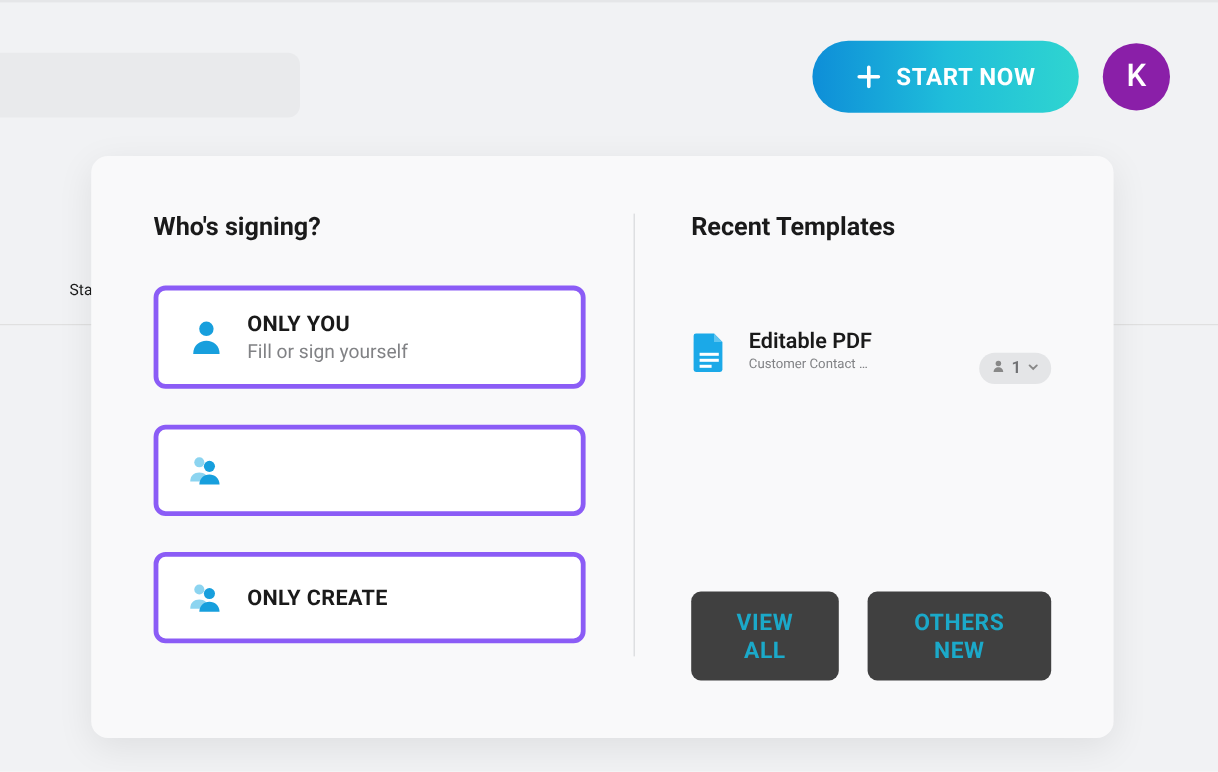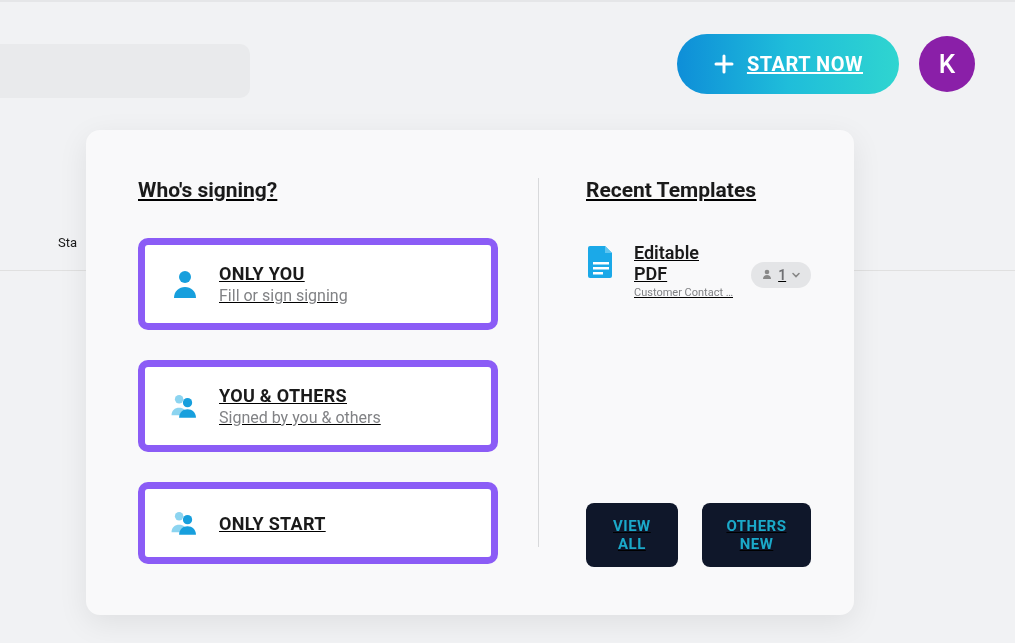--- a/index.html
+++ b/index.html
@@ -43,21 +43,20 @@
       gap: 12px;
       padding: 18px 36px;
       background: linear-gradient(90deg, #0e8ed8 0%, #1fbdda 50%, #2fd5d0 100%);
       border: none;
       border-radius: 32px;
       cursor: pointer;
       color: white;
       font-size: 20px;
       font-weight: 700;
       letter-spacing: 0.5px;
-      text-decoration: underline;
     }
     .plus-icon {
       display: inline-flex;
       align-items: center;
       justify-content: center;
     }
     .avatar {
       width: 56px;
       height: 56px;
       border-radius: 50%;
@@ -81,42 +80,42 @@
     }
     .tab-item {
       padding: 20px 24px;
       font-size: 13px;
       font-weight: 400;
       color: #1a1a1a;
       margin-left: 34px;
     }
     .modal {
       position: absolute;
-      left: 86px;
+      left: 76px;
       top: 130px;
-      width: 768px;
+      width: 852px;
       height: 485px;
       background: #f9f9fa;
       border-radius: 14px;
       box-shadow: 0 8px 30px rgba(0,0,0,0.08);
       display: flex;
       padding: 48px 52px;
       z-index: 10;
-      text-decoration: underline;
     }
     .modal-left {
       flex: 0 0 400px;
       padding-right: 40px;
     }
     .modal-right {
       flex: 1;
       padding-left: 48px;
       position: relative;
       display: flex;
       flex-direction: column;
+      gap: 32px;
     }
     .divider {
       position: absolute;
       left: 0;
       top: 0;
       bottom: 20px;
       width: 1px;
       background: #d8d9db;
     }
     .section-title {
@@ -124,21 +123,21 @@
       font-weight: 700;
       color: #1a1a1a;
       margin-bottom: 36px;
     }
     .option-card {
       display: flex;
       align-items: center;
       gap: 18px;
       padding: 18px 24px;
       background: white;
-      border: 7px solid #8b5cf6;
+      border: 4px solid #8b5cf6;
       border-radius: 10px;
       margin-bottom: 30px;
       cursor: pointer;
     }
     .option-card:last-of-type {
       margin-bottom: 0;
     }
     .option-icon {
       width: 32px;
       height: 32px;
@@ -210,24 +209,24 @@
       font-weight: 600;
     }
     .bottom-actions {
       margin-top: auto;
       display: flex;
       gap: 24px;
       justify-content: flex-end;
     }
     .action-btn {
       padding: 14px 24px;
-      background: #0f172a;
+      background: #404040;
       border: none;
       border-radius: 8px;
-      font-size: 15px;
+      font-size: 19px;
       font-weight: 700;
       color: #1ba9c9;
       letter-spacing: 0.5px;
       cursor: pointer;
     }
   </style>
 </head>
 <body>
 
 <div class="top-border"></div>
@@ -257,50 +256,46 @@
 
     <div class="option-card">
       <div class="option-icon">
         <svg width="30" height="32" viewBox="0 0 30 32">
           <circle cx="15" cy="9" r="6" fill="#179fdd"></circle>
           <path d="M4 30c0-7 5-11 11-11s11 4 11 11" fill="#179fdd"></path>
         </svg>
       </div>
       <div class="option-text-wrap">
         <div class="option-title">ONLY YOU</div>
-        <div class="option-sub">Fill or sign signing</div>
+        <div class="option-sub">Fill or sign yourself</div>
       </div>
     </div>
 
     <div class="option-card">
       <div class="option-icon">
         <svg width="38" height="32" viewBox="0 0 38 32">
           <circle cx="12" cy="8" r="5" fill="#8cd4f0"></circle>
           <path d="M3 27c0-6 4-9 9-9s9 3 9 9" fill="#8cd4f0"></path>
           <circle cx="22" cy="12" r="5.5" fill="#179fdd"></circle>
           <path d="M12 30c0-6 4.5-10 10-10s10 4 10 10" fill="#179fdd"></path>
         </svg>
       </div>
-      <div class="option-text-wrap">
-        <div class="option-title">YOU &amp; OTHERS</div>
-        <div class="option-sub">Signed by you &amp; others</div>
-      </div>
     </div>
 
     <div class="option-card">
       <div class="option-icon">
         <svg width="38" height="32" viewBox="0 0 38 32">
           <circle cx="12" cy="8" r="5" fill="#8cd4f0"></circle>
           <path d="M3 27c0-6 4-9 9-9s9 3 9 9" fill="#8cd4f0"></path>
           <circle cx="22" cy="12" r="5.5" fill="#179fdd"></circle>
           <path d="M12 30c0-6 4.5-10 10-10s10 4 10 10" fill="#179fdd"></path>
         </svg>
       </div>
       <div class="option-text-wrap">
-        <div class="option-title">ONLY START</div>
+        <div class="option-title">ONLY CREATE</div>
       </div>
     </div>
   </div>
 
   <div class="modal-right">
     <div class="divider"></div>
     <h2 class="section-title">Recent Templates</h2>
 
     <div class="template-row">
       <div class="doc-icon">

